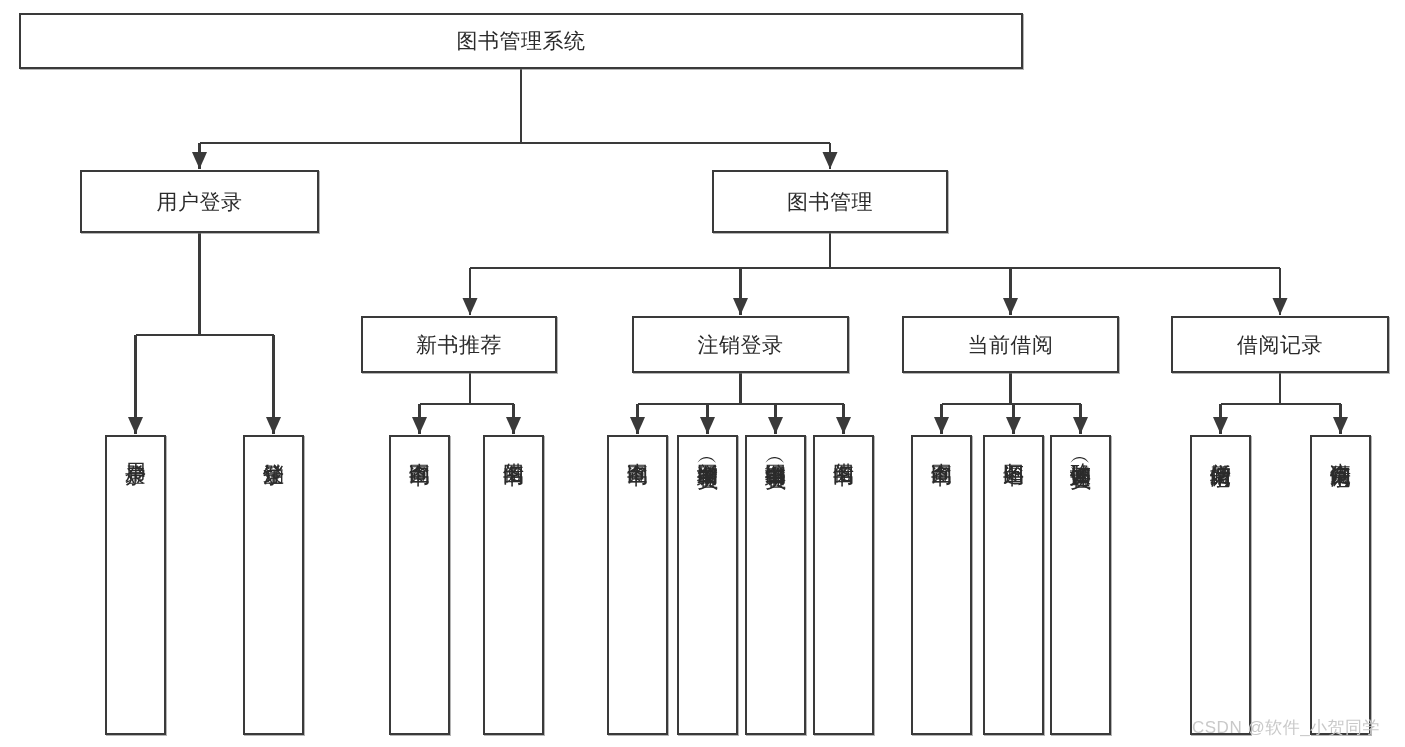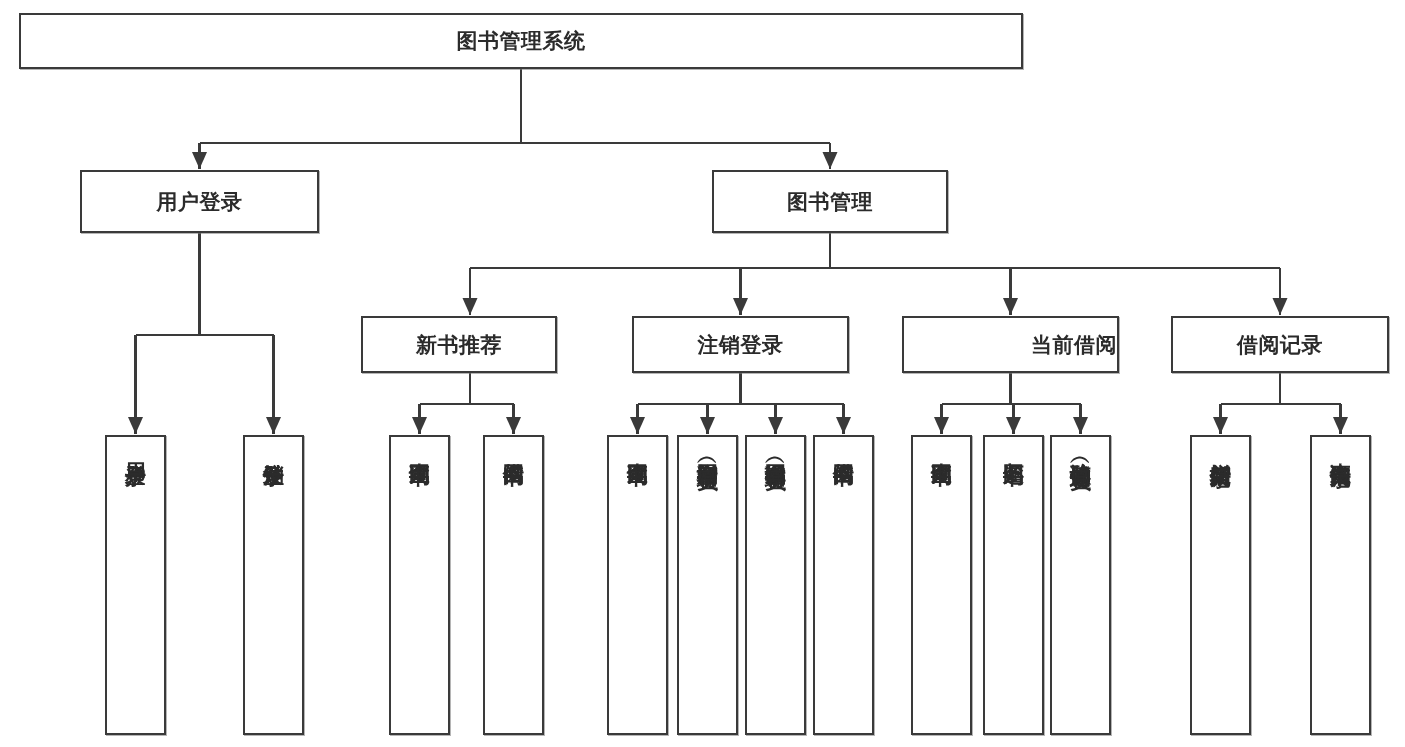--- a/index.html
+++ b/index.html
@@ -25,21 +25,20 @@
   .node-box {
     position: absolute;
     box-sizing: border-box;
     background: #ffffff;
     border: 2px solid #3a3a3a;
     box-shadow: 1px 1px 0 0 rgba(120,120,120,0.55);
     display: flex;
     align-items: center;
     justify-content: center;
     overflow: hidden;
-    font-weight: bold;
   }
   .node-label {
     color: #2b2b2b;
     font-size: 21px;
     line-height: 1.12;
     letter-spacing: 0.5px;
     text-align: center;
     white-space: pre;
   }
   .node-box.horizontal .node-label {
@@ -141,21 +140,21 @@
       </div>
       <div class="node-box horizontal" style="left: 712px; top: 170px; width: 236px; height: 63px;">
         <span class="node-label">图书管理</span>
       </div>
       <div class="node-box horizontal" style="left: 361px; top: 316px; width: 196px; height: 57px;">
         <span class="node-label">新书推荐</span>
       </div>
       <div class="node-box horizontal" style="left: 632px; top: 316px; width: 217px; height: 57px;">
         <span class="node-label">注销登录</span>
       </div>
-      <div class="node-box horizontal" style="left: 902px; top: 316px; width: 217px; height: 57px; justify-content: flex-end;">
+      <div class="node-box horizontal" style="left: 902px; top: 316px; width: 217px; height: 57px;">
         <span class="node-label">当前借阅</span>
       </div>
       <div class="node-box horizontal" style="left: 1171px; top: 316px; width: 218px; height: 57px;">
         <span class="node-label">借阅记录</span>
       </div>
       <div class="node-box vertical" style="left: 105px; top: 435px; width: 61px; height: 300px;">
         <span class="node-label">用户登录</span>
       </div>
       <div class="node-box vertical" style="left: 243px; top: 435px; width: 61px; height: 300px;">
         <span class="node-label">注销登录</span>
@@ -187,13 +186,14 @@
       <div class="node-box vertical" style="left: 1050px; top: 435px; width: 61px; height: 300px;">
         <span class="node-label">确认归还（管理员）</span>
       </div>
       <div class="node-box vertical" style="left: 1190px; top: 435px; width: 61px; height: 300px;">
         <span class="node-label">新增借阅记录</span>
       </div>
       <div class="node-box vertical" style="left: 1310px; top: 435px; width: 61px; height: 300px;">
         <span class="node-label">查询借阅记录</span>
       </div>
     </div>
+  <div class="watermark" id="watermark" style="left: 1192px; top: 716px; color: rgb(201, 201, 201);">CSDN @软件_小贺同学</div>
 </div>
 
 </body></html>

